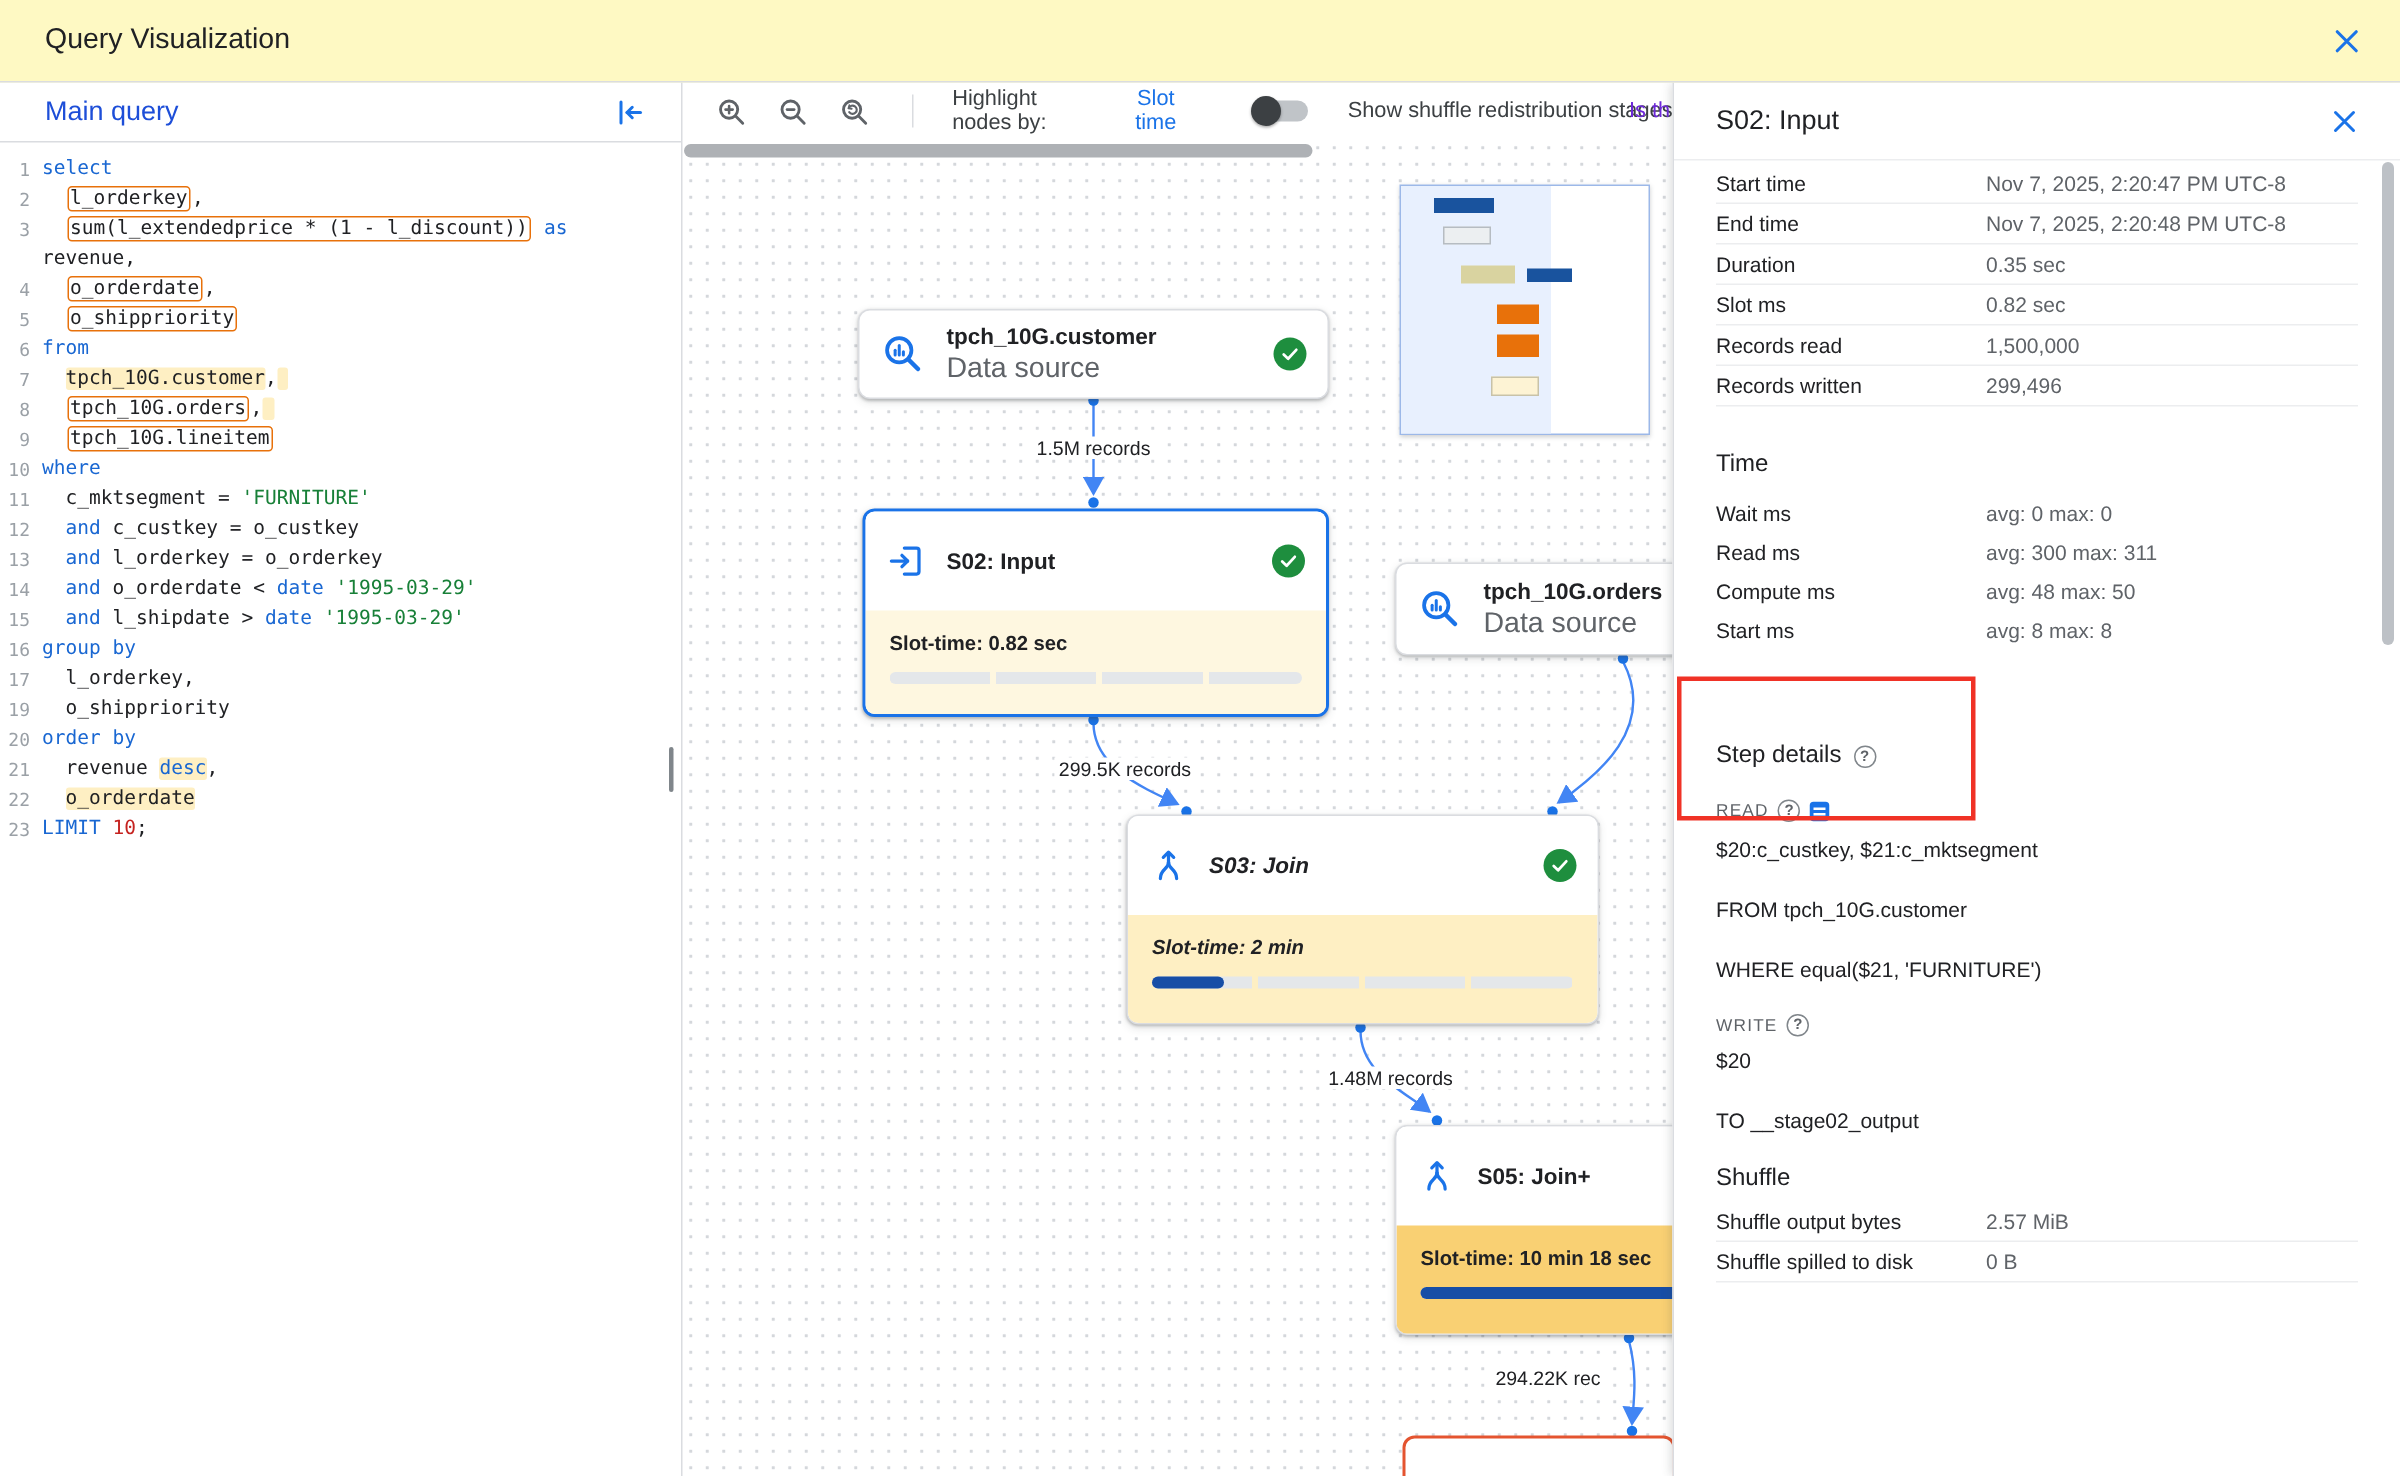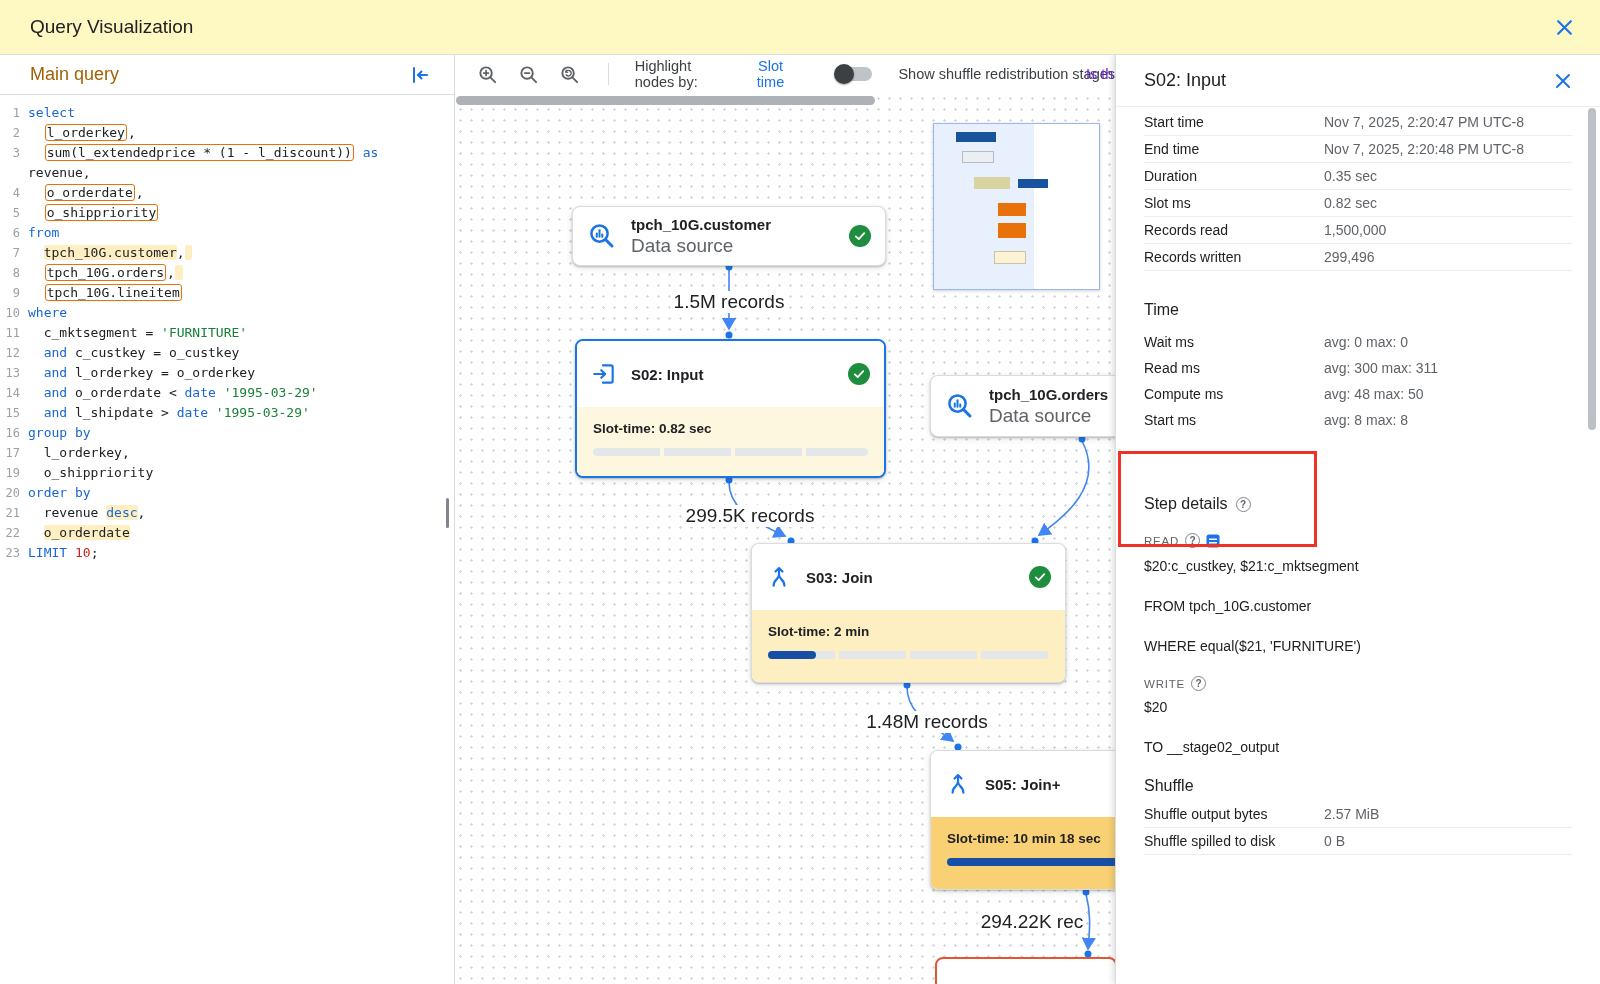--- a/index.html
+++ b/index.html
@@ -14,21 +14,21 @@
   .topbar h1 { font-size:19px; font-weight:400; color:#202124; }
   .icon-btn { background:none; border:none; cursor:pointer; display:inline-flex;
               align-items:center; justify-content:center; padding:2px; }
   .topbar .close-main { margin-left:auto; }
 
   
   .left-panel { position:absolute; left:0; top:55px; width:455px; bottom:0;
                 background:#fff; border-right:1px solid #dadce0; z-index:5; }
   .lp-head { height:40px; display:flex; align-items:center; justify-content:space-between;
              padding:0 22px 0 30px; border-bottom:1px solid #dadce0; }
-  .lp-head .lp-title { font-size:18px; font-weight:400; color:#a16207; }
+  .lp-head .lp-title { font-size:18px; font-weight:400; color:#1d4ed8; }
   .code { padding:8px 2px 0 2px; font-family:"DejaVu Sans Mono","Liberation Mono",monospace;
           font-size:13px; }
   .code-row { display:flex; line-height:20px; }
   .code-row .ln { flex:none; width:18px; text-align:right; color:#9aa0a6; font-size:12px; }
   .code-row .cd { margin-left:8px; white-space:pre; color:#202124; }
   .tk-kw  { color:#1967d2; }
   .tk-str { color:#188038; }
   .tk-num { color:#c5221f; }
   .tk-box { border:1.5px solid var(--orange); border-radius:3px; padding:0 1px; margin:0 1px; }
   .tk-hl  { background:#feefc3; border-radius:2px; }
@@ -71,21 +71,21 @@
   .stage.selected { border:2px solid var(--accent); }
   .stage-head { height:66px; display:flex; align-items:center; gap:14px; padding:0 14px; background:#fff; }
   .stage-title { font-size:15px; font-weight:600; color:#202124; }
   .check { flex:none; width:22px; height:22px; border-radius:50%; background:var(--green);
            display:flex; align-items:center; justify-content:center; margin-left:auto; }
   .stage-body { padding:14px 16px 0; height:100%; }
   .slot { font-size:13.5px; font-weight:700; color:#202124; }
   .pbar { margin-top:12px; height:8px; border-radius:4px; position:relative;
           background:repeating-linear-gradient(90deg,#e4e7ea 0 67px,transparent 67px 71px); }
   .pfill { position:absolute; left:0; top:0; bottom:0; border-radius:4px; background:#174ea6; }
-  .edge-label { position:absolute; transform:translateX(-50%); font-size:19px; font-weight:500;
+  .edge-label { position:absolute; transform:translateX(-50%); font-size:13px; font-weight:500;
                 color:#202124; background:#fff; padding:0 3px; white-space:nowrap; }
   .sliver { position:absolute; border:2.5px solid #e45430; border-radius:8px; background:#fff; }
 
   .minimap { position:absolute; border:1px solid #9cb8e8; background:#fff;
              box-shadow:0 1px 3px rgba(60,64,67,.25); }
   .minimap .mm { position:absolute; }
 
   
   .right-panel { position:absolute; left:1115px; top:55px; width:485px; bottom:0; background:#fff;
                  border-left:1px solid #dadce0; box-shadow:-2px 0 6px rgba(60,64,67,.18); z-index:10; }
@@ -358,21 +358,21 @@
             <path d="M7.8,12.5 V10" stroke-width="1.6"></path>
             <path d="M10,12.5 V7.4" stroke-width="1.6"></path>
             <path d="M12.2,12.5 V10.8" stroke-width="1.6"></path>
           </svg>
         <div>
           <div class="ds-title">tpch_10G.orders</div>
           <div class="ds-sub">Data source</div>
         </div>
       </div>
 
-      <div class="gnode stage" style="left:296px; top:450px; width:315px; height:140px;">
+      <div class="gnode stage" style="left:296px; top:450px; width:315px; height:140px;font-style:italic;">
         <div class="stage-head">
           <svg viewBox="0 0 24 24" width="26" height="26" fill="none" stroke="#1a73e8" stroke-width="2" stroke-linecap="round" stroke-linejoin="round">
               <path d="M12,4.5 V10"></path>
               <path d="M8.8,7 L12,3.8 L15.2,7"></path>
               <path d="M12,10 C12,14.5 7,14 7,20"></path>
               <path d="M12,10 C12,14.5 17,14 17,20"></path>
             </svg>
           <span class="stage-title">S03: Join</span>
           <span class="check">
               <svg viewBox="0 0 20 20" width="14" height="14" fill="none" stroke="#fff" stroke-width="2.6" stroke-linecap="round" stroke-linejoin="round">

